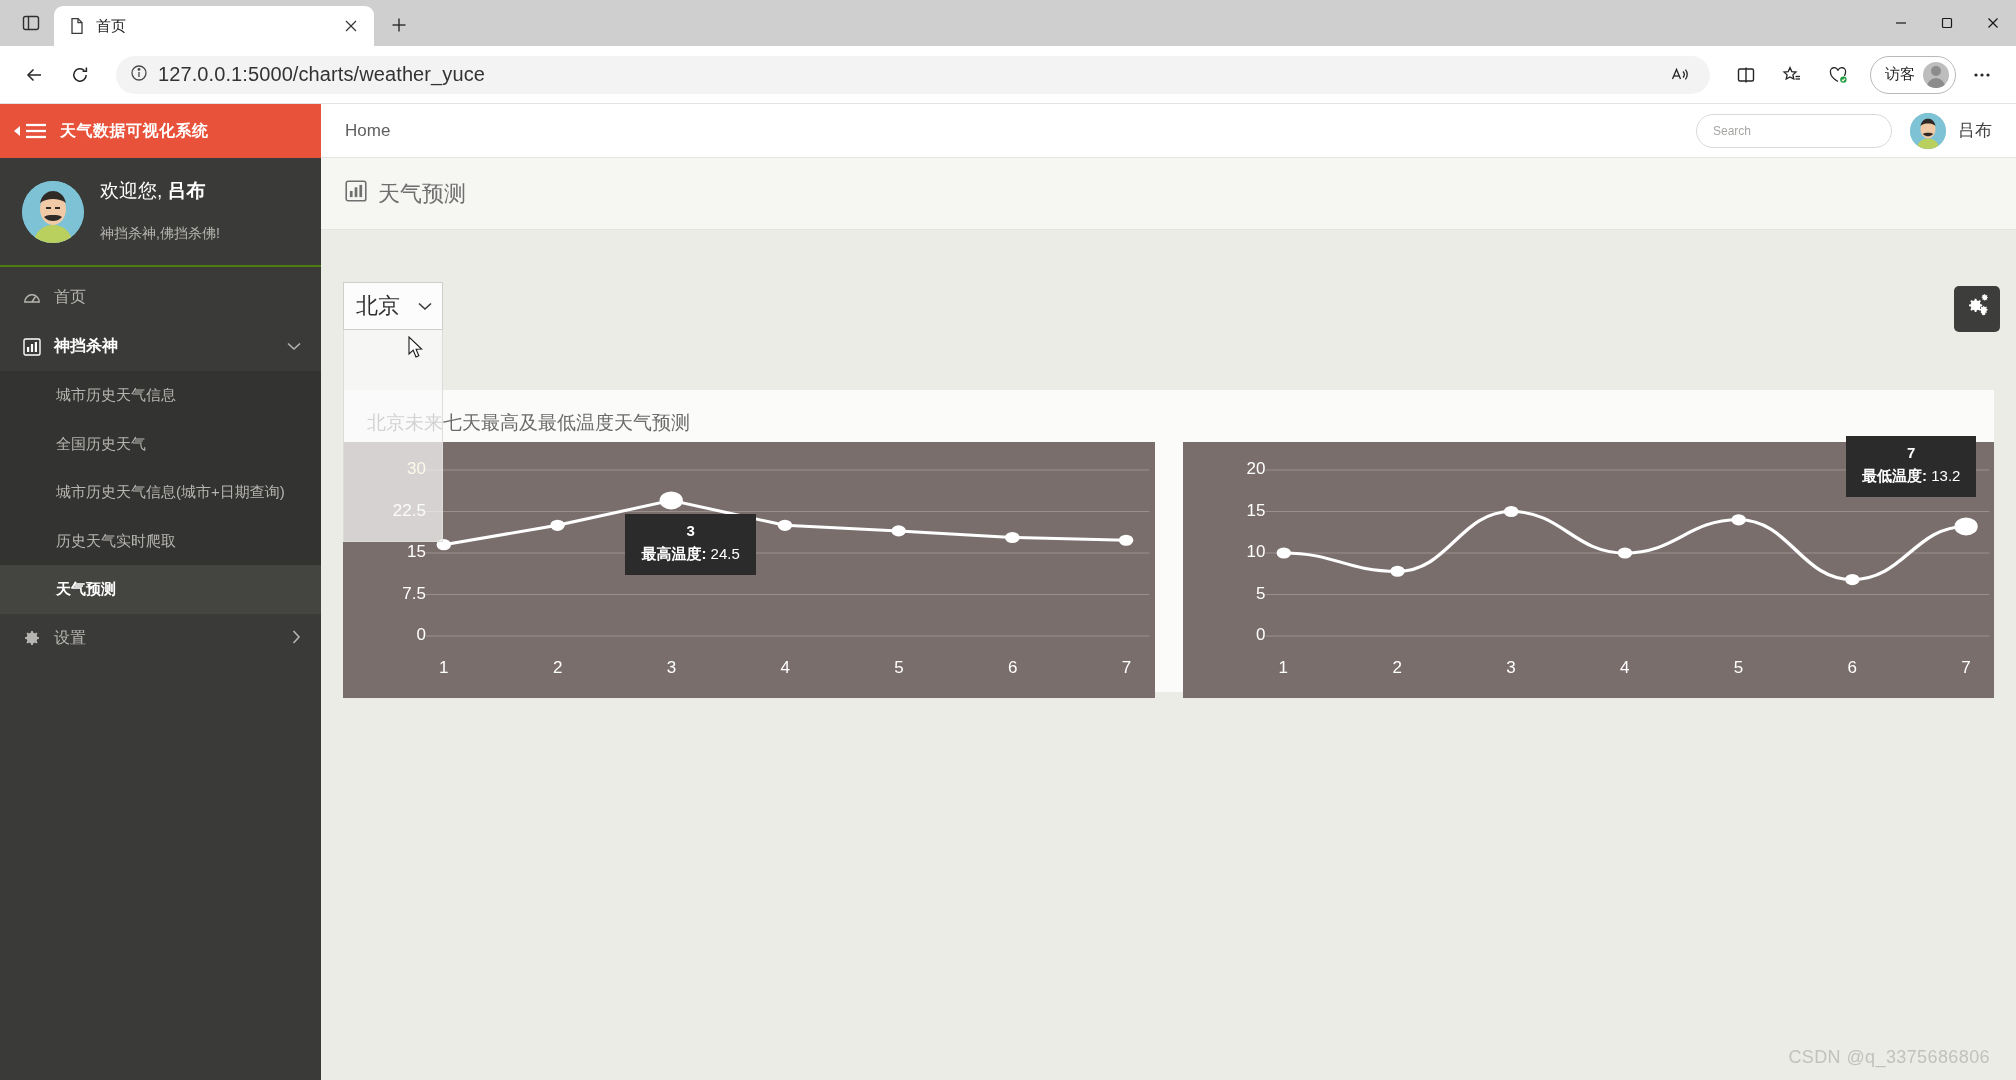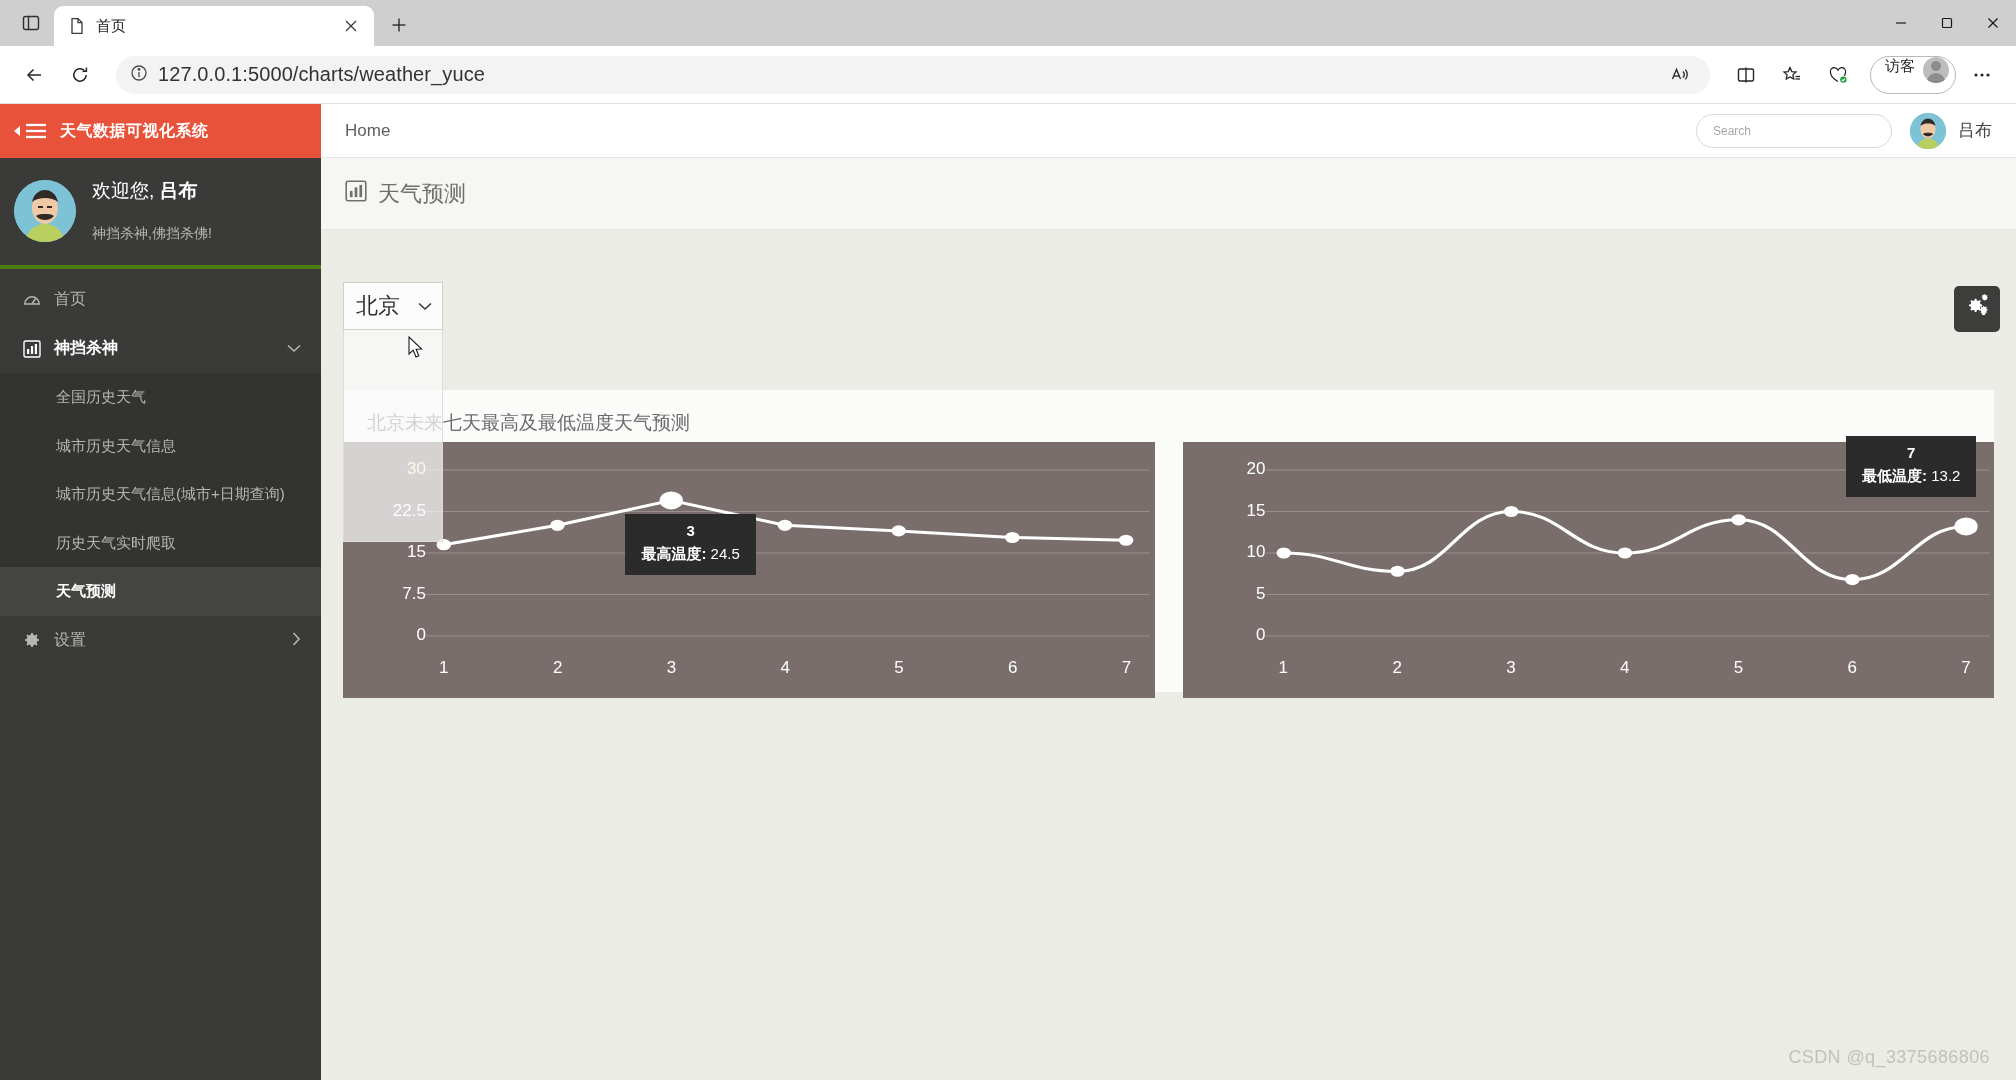--- a/index.html
+++ b/index.html
@@ -61,21 +61,21 @@
     flex: 1; height: 38px; background: #f3f3f3; border-radius: 19px;
     display: flex; align-items: center; padding: 0 10px 0 14px;
     margin: 0 10px; gap: 10px;
   }
   .omnibox .url {
     font-size: 20px; color: #333; white-space: nowrap; letter-spacing: .1px;
   }
   .omnibox-right { display: flex; align-items: center; gap: 4px; margin-left: auto; }
   .profile-pill {
     height: 38px; border: 1px solid #b9b9b9; border-radius: 19px;
-    display: flex; align-items: flex-start; gap: 8px; padding: 0 6px 0 14px;
+    display: flex; align-items: center; gap: 8px; padding: 0 6px 0 14px;
     margin-left: 6px;
   }
   .profile-pill .pname { font-size: 15px; color: #1f1f1f; }
   .profile-av {
     width: 26px; height: 26px; border-radius: 50%; background: #bdbdbd;
     position: relative; overflow: hidden;
   }
   .profile-av::before {
     content: ""; position: absolute; width: 10px; height: 10px; border-radius: 50%;
     background: #8c8c8c; left: 8px; top: 4px;
@@ -98,22 +98,22 @@
     height: 54px; background: #e8513a; display: flex; align-items: center;
   }
   .sb-toggle {
     width: 60px; height: 54px; display: flex; align-items: center;
     justify-content: center; gap: 3px; color: #fff;
   }
   .sb-brand {
     color: #ffffff; font-size: 16px; font-weight: bold; letter-spacing: .5px;
   }
   .sb-user {
-    display: flex; align-items: center; gap: 16px; padding: 20px 18px 22px 14px;
-    border-bottom: 4px solid #4d7c0f;
+    display: flex; align-items: flex-end; gap: 16px; padding: 20px 18px 22px 22px;
+    border-bottom: 2px solid #4d7c0f;
   }
   .sb-avatar {
     width: 62px; height: 62px; border-radius: 50%; background: #7ec2d6;
     position: relative; overflow: hidden; flex: 0 0 62px;
   }
   .sb-user-text .welcome { color: #fff; font-size: 19px; }
   .sb-user-text .welcome b { font-weight: bold; }
   .sb-user-text .motto { color: #b6b5b1; font-size: 14px; margin-top: 21px; }
   .sb-menu { padding-top: 6px; }
   .sb-item {
@@ -385,22 +385,22 @@
           </span>
           <span>神挡杀神</span>
           <span class="chev">
             <svg width="14" height="9" viewBox="0 0 14 9" fill="none" stroke="#b6b5b1" stroke-width="1.6">
               <polyline points="1,1.5 7,7 13,1.5"></polyline>
             </svg>
           </span>
         </div>
 
         <div class="sb-sub">
+          <div class="sb-subitem">城市历史天气信息</div>
           <div class="sb-subitem">全国历史天气</div>
-          <div class="sb-subitem">城市历史天气信息</div>
           <div class="sb-subitem">城市历史天气信息(城市+日期查询)</div>
           <div class="sb-subitem">历史天气实时爬取</div>
           <div class="sb-subitem active">天气预测</div>
         </div>
 
         <div class="sb-item">
           <span class="sb-icon">
             <svg width="18" height="18" viewBox="0 0 18 18" fill="#b6b5b1">
               <path d="M9 6.2A2.8 2.8 0 1 0 9 11.8 2.8 2.8 0 0 0 9 6.2zm7 3.6v-1.6l-1.8-.5a5.5 5.5 0 0 0-.6-1.5l.9-1.6-1.1-1.1-1.6.9a5.5 5.5 0 0 0-1.5-.6L9.8 2H8.2l-.5 1.8a5.5 5.5 0 0 0-1.5.6l-1.6-.9-1.1 1.1.9 1.6a5.5 5.5 0 0 0-.6 1.5L2 8.2v1.6l1.8.5a5.5 5.5 0 0 0 .6 1.5l-.9 1.6 1.1 1.1 1.6-.9c.5.3 1 .5 1.5.6l.5 1.8h1.6l.5-1.8c.5-.1 1-.3 1.5-.6l1.6.9 1.1-1.1-.9-1.6c.3-.5.5-1 .6-1.5z"></path>
             </svg>

